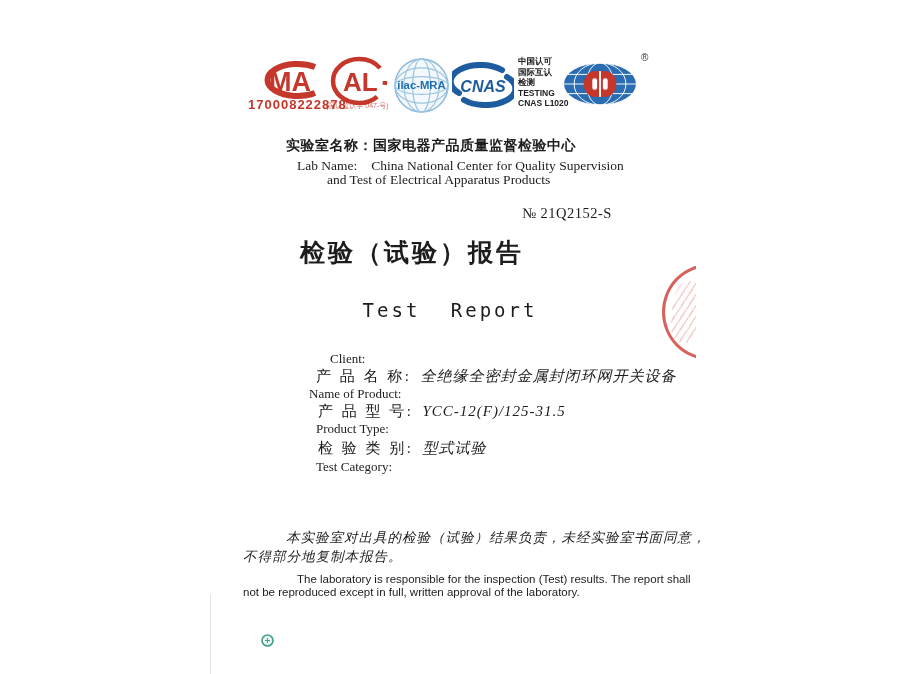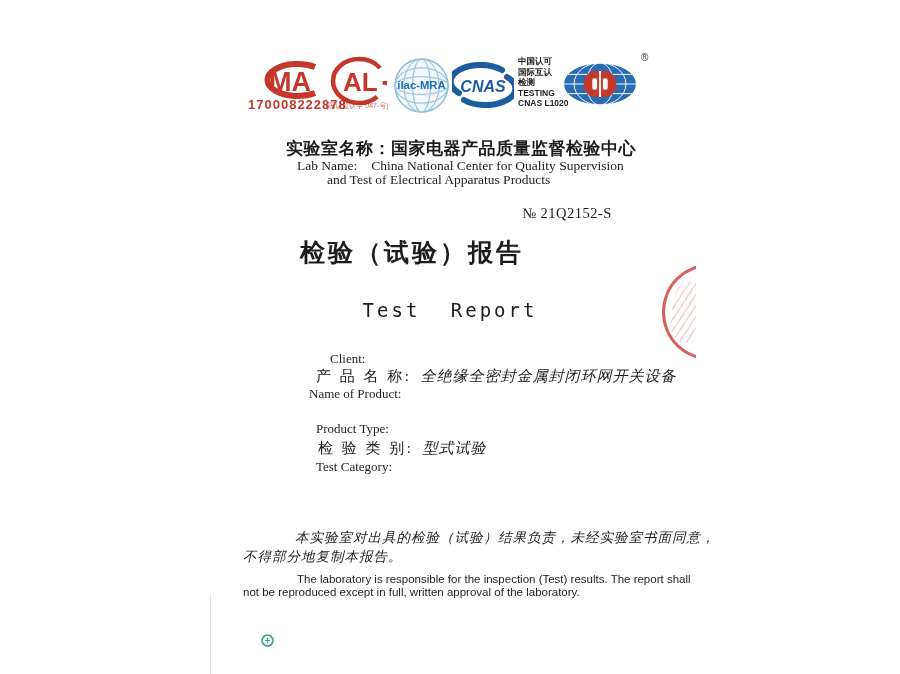--- a/index.html
+++ b/index.html
@@ -11,21 +11,21 @@
   
   .cma-number { left:248px; top:97px; color:#c5372b; font-family:"Liberation Sans",sans-serif;
                 font-weight:bold; font-size:13px; letter-spacing:1px; }
   .cma-note   { left:326px; top:101px; color:#c5372b; font-size:7px; opacity:.75; white-space:nowrap;
                 font-family:"Liberation Sans",sans-serif; }
   .accred     { left:518px; top:56px; font-family:"Liberation Sans",sans-serif; font-size:8.5px;
                 line-height:10.5px; font-weight:600; color:#222; }
   .reg-mark   { left:641px; top:52px; font-size:10px; color:#333; font-family:"Liberation Sans",sans-serif; }
 
   
-  .lab-cn  { left:286px; top:137px; font-size:17px; font-weight:bold; letter-spacing:.5px; }
+  .lab-cn  { left:286px; top:137px; font-size:14px; font-weight:bold; letter-spacing:.5px; }
   .lab-en1 { left:297px; top:158px; font-size:13.5px; }
   .lab-en1 .gap { display:inline-block; width:14px; }
   .lab-en2 { left:327px; top:172px; font-size:13.5px; }
 
   
   .report-no { left:522px; top:205px; font-size:14.5px; letter-spacing:.5px; }
   .title-cn  { left:300px; top:236px; width:300px; text-align:left; font-size:25px;
                font-weight:bold; letter-spacing:3px; }
   .title-en  { left:300px; top:269px; width:300px; text-align:center; font-size:19px;
                font-family:"DejaVu Sans Mono","Liberation Mono",monospace;
@@ -45,21 +45,21 @@
   .f-cn .lbl { letter-spacing:2.5px; }
   .f-cn .val { font-style:italic; margin-left:9px; letter-spacing:1px; }
   .f-en { font-size:13px; }
   .r1cn { left:318px; top:331px; } .r1en { left:330px; top:351px; }
   .r2cn { left:316px; top:367px; } .r2en { left:309px; top:386px; }
   .r3cn { left:318px; top:402px; } .r3en { left:316px; top:421px; }
   .r4cn { left:318px; top:439px; } .r4en { left:316px; top:459px; }
 
   
   .st-cn { font-size:13.5px; letter-spacing:1px; font-style:italic; white-space:nowrap; }
-  .st-cn1 { left:286px; top:529px;margin-left:9px; } .st-cn2 { left:243px; top:548px; }
+  .st-cn1 { left:286px; top:529px; } .st-cn2 { left:243px; top:548px; }
   .st-en { font-family:"Liberation Sans",sans-serif; font-size:11.5px; white-space:nowrap; }
   .st-en1 { left:297px; top:573px; } .st-en2 { left:243px; top:586px; }
 
   
   .green-seal { left:261px; top:634px; }
   .scan-line { left:210px; top:594px; width:1px; height:80px; background:#e4e4e2; }
 </style>
 </head>
 <body>
 
@@ -131,20 +131,23 @@
     <div class="stamp-marks"></div>
   </div>
 
   <div class="abs f-en r1en">Client:</div>
 
   <div class="abs f-cn r2cn">
     <span class="lbl">产 品 名 称:</span><span class="val">全绝缘全密封金属封闭环网开关设备</span>
   </div>
   <div class="abs f-en r2en">Name of Product:</div>
 
+  <div class="abs f-cn r3cn">
+    <span class="lbl">产 品 型 号:</span><span class="val">YCC-12(F)/125-31.5</span>
+  </div>
   <div class="abs f-en r3en">Product Type:</div>
 
   <div class="abs f-cn r4cn">
     <span class="lbl">检 验 类 别:</span><span class="val">型式试验</span>
   </div>
   <div class="abs f-en r4en">Test Category:</div>
 
   <div class="abs st-cn st-cn1">本实验室对出具的检验（试验）结果负责，未经实验室书面同意，</div>
   <div class="abs st-cn st-cn2">不得部分地复制本报告。</div>
   <div class="abs st-en st-en1">The laboratory is responsible for the inspection (Test) results. The report shall</div>

